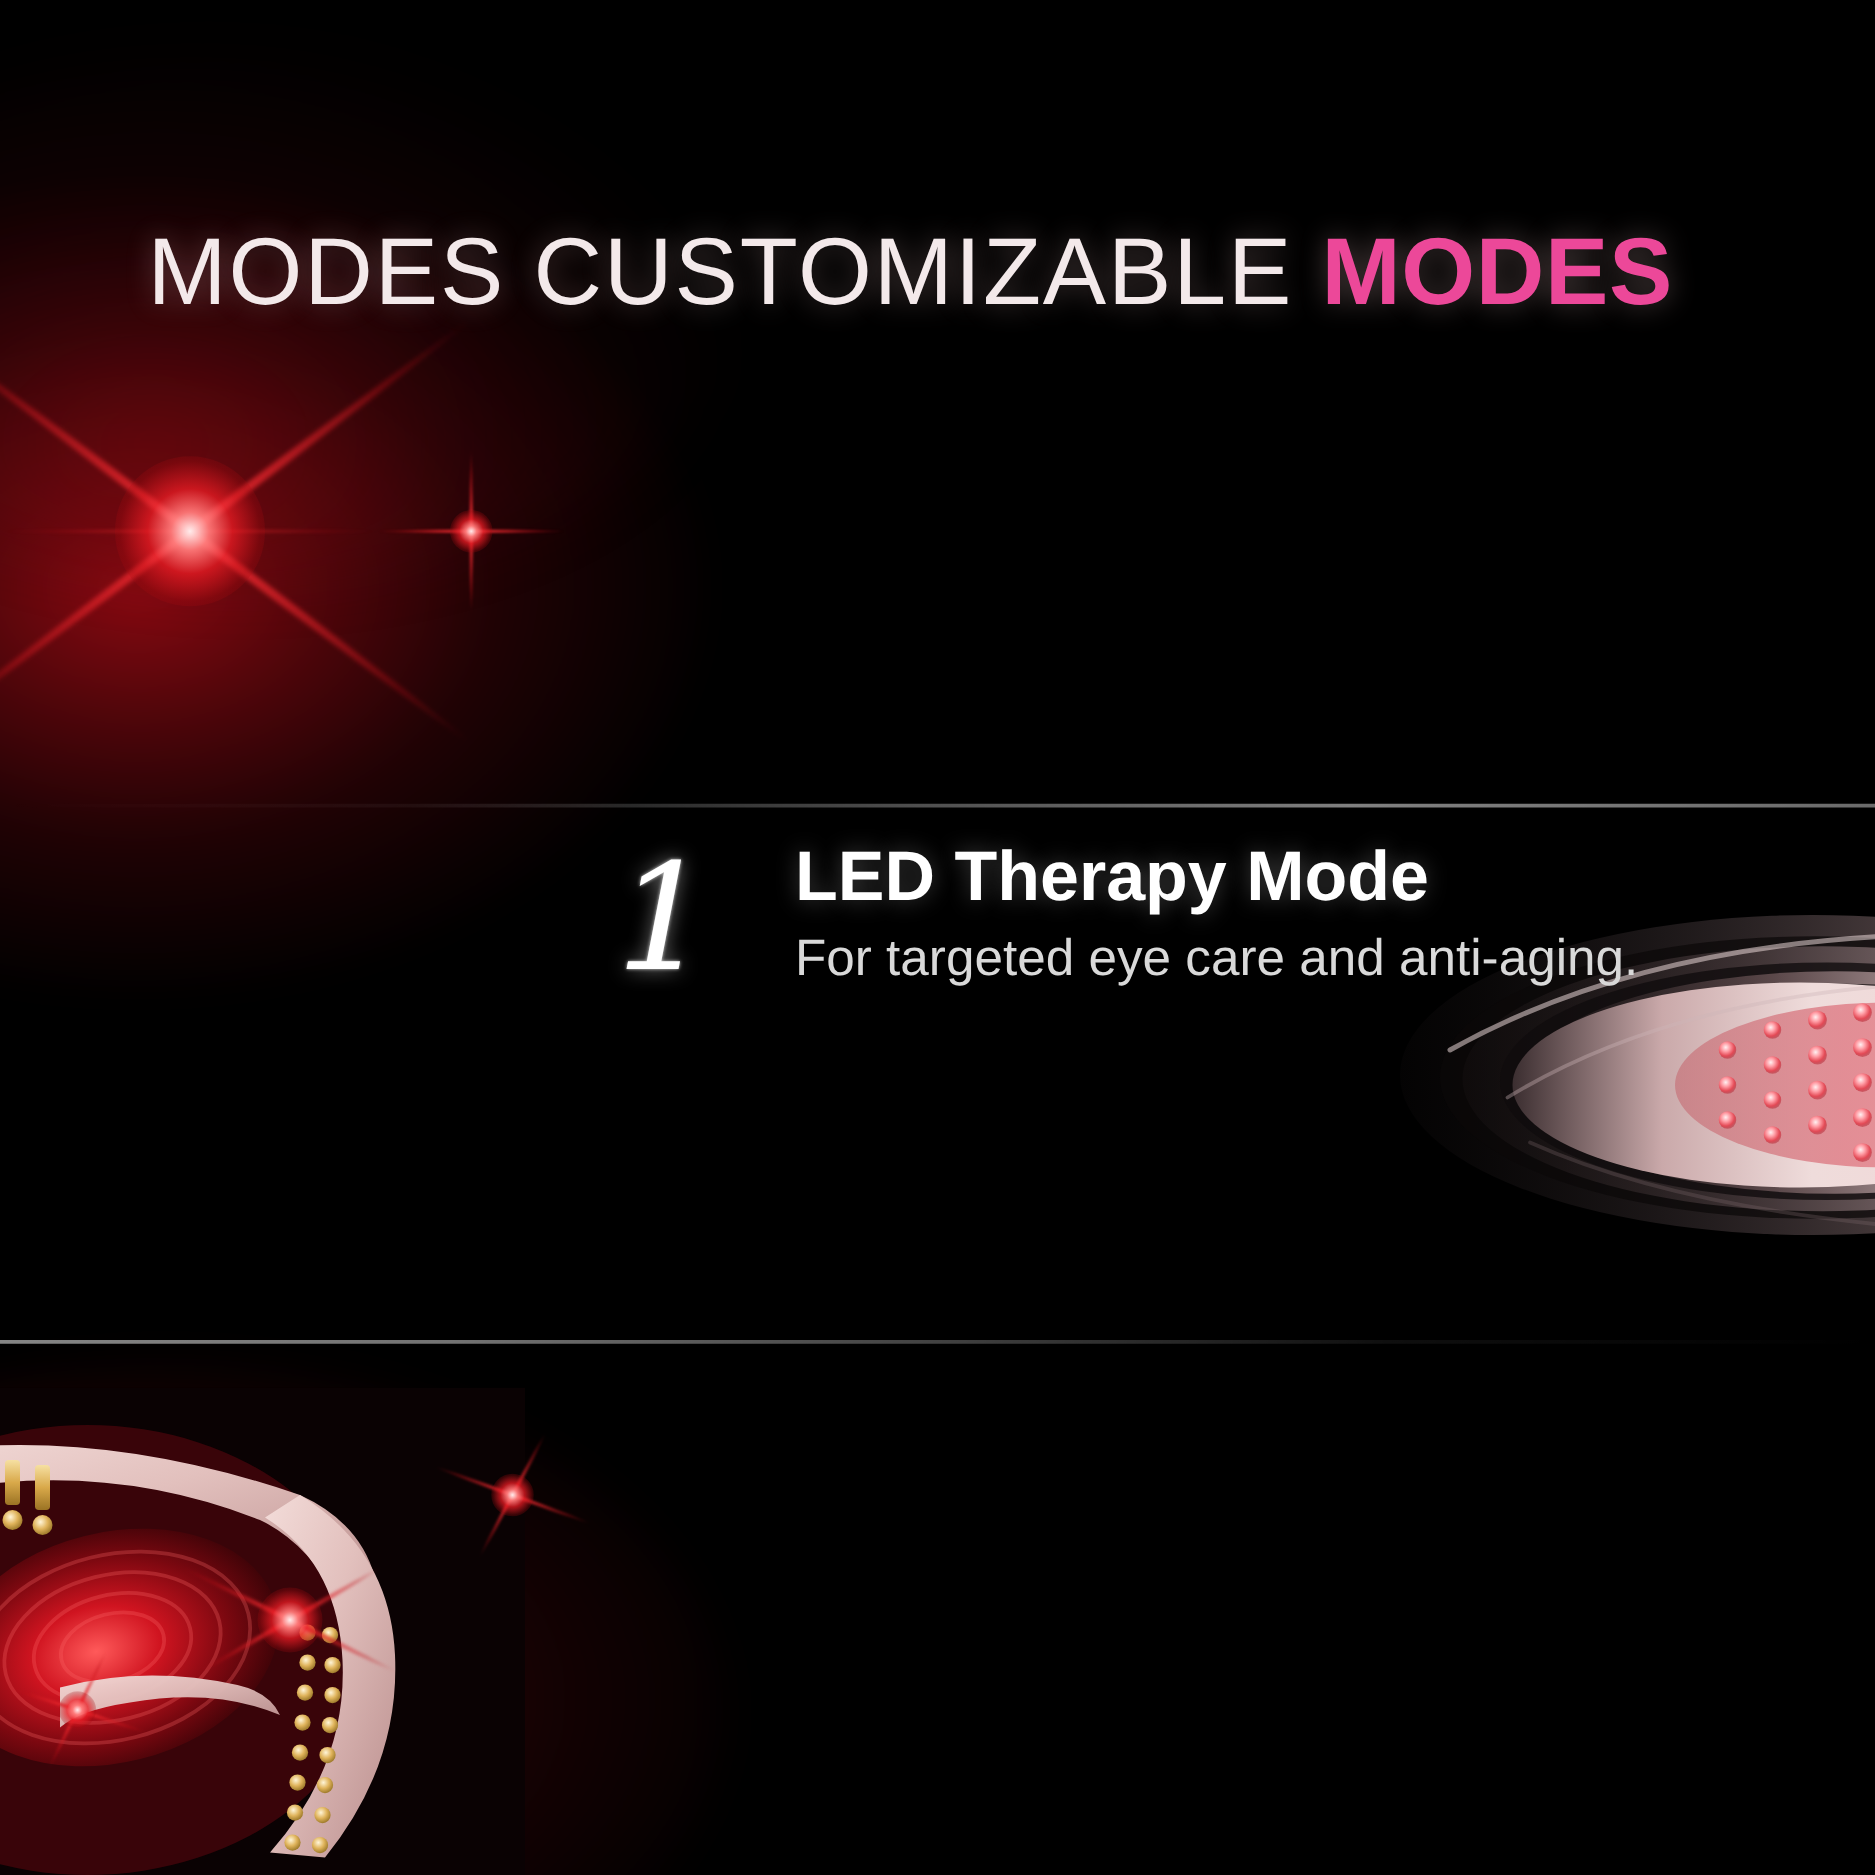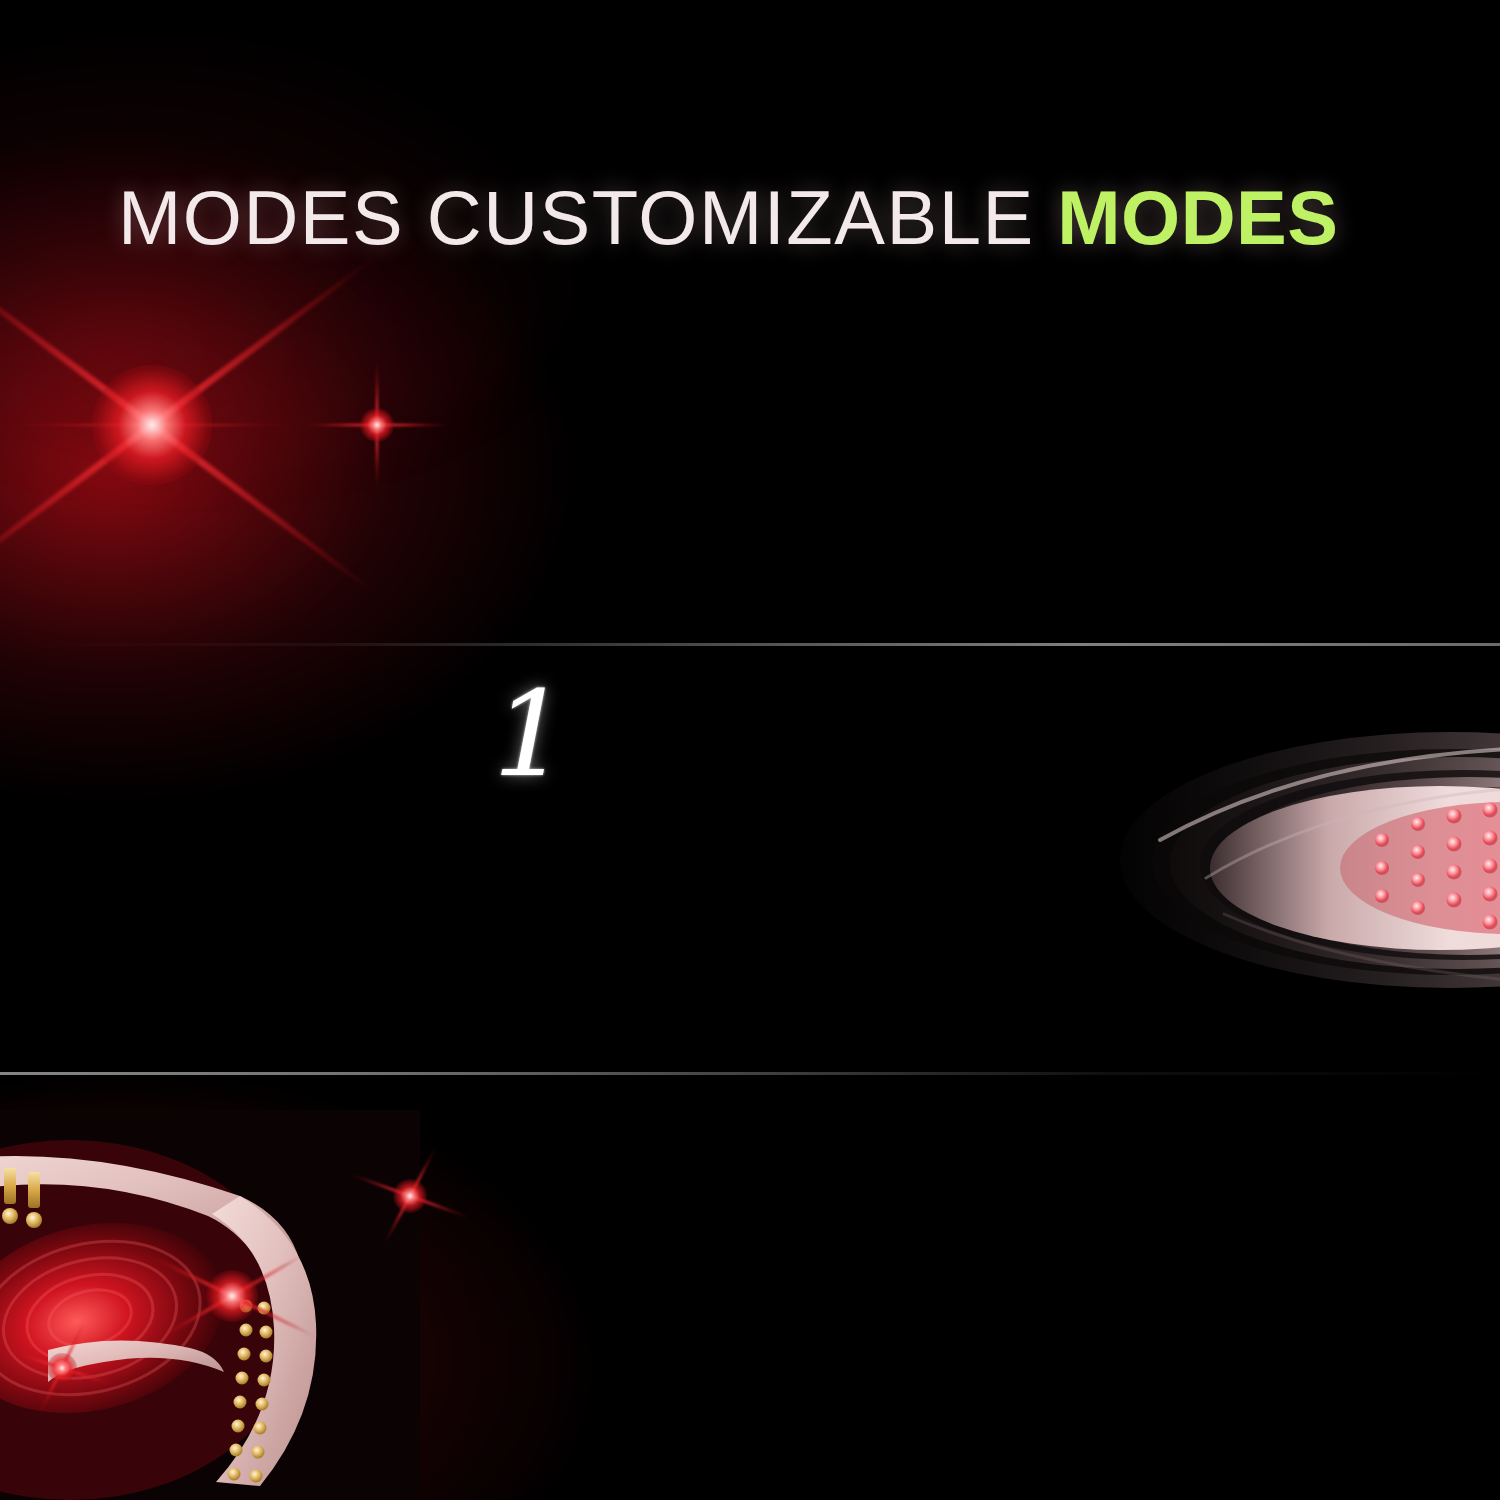--- a/index.html
+++ b/index.html
@@ -180,21 +180,21 @@
     font-size: 76px;
     line-height: 1.0;
     letter-spacing: 1.5px;
     color: #f3e9ea;
     font-weight: 300;
     white-space: nowrap;
     text-shadow: 0 0 22px rgba(255,210,210,0.30);
   }
   #headline .bold {
     font-weight: 700;
-    color: #bef264;
+    color: #ec4899;
     letter-spacing: 0.5px;
   }
 
   
   .mode-block { position: absolute; }
   .mode-num {
     position: absolute;
     color: #ffffff;
     font-family: "DejaVu Serif", serif;
     font-style: italic;
@@ -459,20 +459,24 @@
     <div class="core"></div>
   </div>
   <div class="flare" id="flare-s3c">
     <div class="ray a"></div>
     <div class="ray b"></div>
     <div class="core"></div>
   </div>
 
   <div class="mode-block" id="mode-1">
     <div class="mode-num">1</div>
+    <div class="mode-text">
+      <p class="mode-title">LED Therapy Mode</p>
+      <p class="mode-desc">For targeted eye care and anti-aging.</p>
+    </div>
   </div>
 
   <div class="mode-block" id="mode-2">
     
     
   </div>
 
   <div class="mode-block" id="mode-3">
     
     

